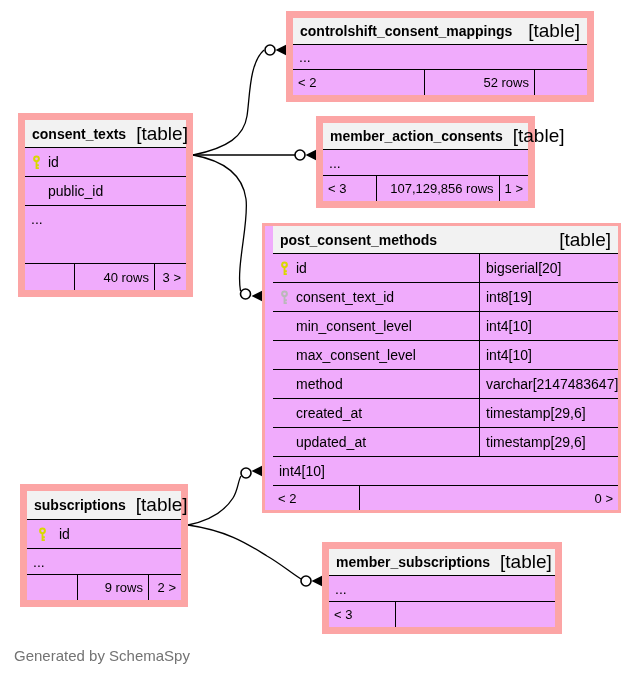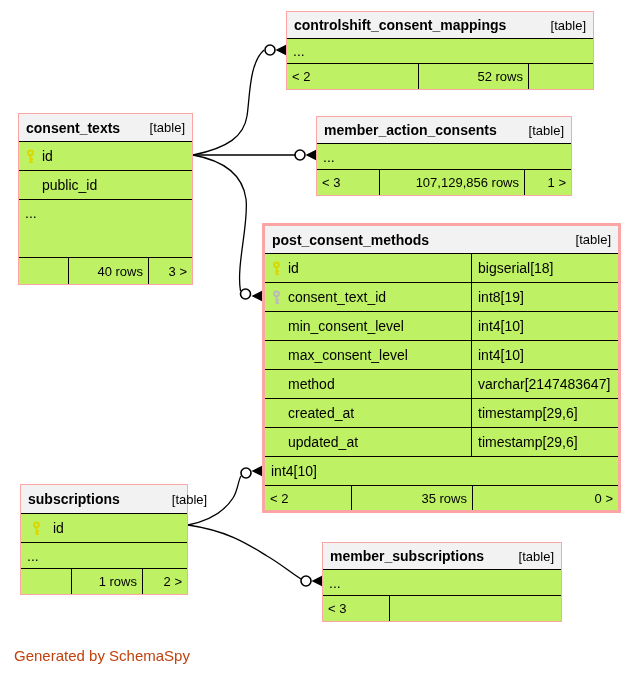--- a/index.html
+++ b/index.html
@@ -2,26 +2,26 @@
 <html><head>
 <meta charset="utf-8">
 <style>
   html,body { margin:0; padding:0; background:#fff; }
   .canvas {
     position:relative; width:640px; height:675px; background:#ffffff;
     font-family:"Liberation Sans", sans-serif; color:#000; overflow:hidden;
   }
   .edges { position:absolute; left:0; top:0; width:640px; height:675px; pointer-events:none; }
 
-  .tbl { position:absolute; background:#bef264; border:1px solid #fca5a5; box-sizing:border-box; font-size:14px; }
-  .tbl.emph { border-width:3px; }
+  .tbl { position:absolute; background:#f0abfc; border:7px solid #fca5a5; box-sizing:border-box; font-size:14px; }
+  .tbl.emph { border-width:3px;padding-left:8px; }
 
   .hdr { display:flex; justify-content:space-between; align-items:center; background:#f2f2f2; padding:0 7px; box-sizing:border-box; }
   .hdr .nm { font-weight:bold; white-space:nowrap; }
-  .hdr .tag { font-size:13px; margin-left:16px; white-space:nowrap; }
+  .hdr .tag { font-size:19px; margin-left:10px; white-space:nowrap; }
 
   .row { display:flex; align-items:center; border-top:1px solid #000; box-sizing:border-box; }
   .keyslot { width:17px; margin-left:6px; flex:none; display:flex; align-items:center; justify-content:flex-start; }
   .cname { white-space:nowrap; }
   .dots { padding-left:6px; }
 
   .ncell { display:flex; align-items:center; height:100%; box-sizing:border-box; border-right:1px solid #000; flex:none; }
   .tcell { flex:1; padding-left:6px; white-space:nowrap; overflow:hidden; }
 
   .ftr { display:flex; border-top:1px solid #000; font-size:13px; }
@@ -38,42 +38,42 @@
   .t-ccm { left:286px; top:11px; width:308px; }
   .t-ccm .hdr { height:26px; } .t-ccm .row { height:25px; } .t-ccm .ftr { height:25px; }
   .t-ccm .f1 { width:131px; } .t-ccm .f2 { width:110px; }
 
   
   .t-ct { left:18px; top:113px; width:175px; }
   .t-ct .hdr { height:27px; } .t-ct .row { height:29px; } .t-ct .row.dots { height:26px; } .t-ct .ftr { height:26px;margin-top:32px; }
   .t-ct .f1 { width:49px; } .t-ct .f2 { width:80px; }
 
   
-  .t-mac { left:316px; top:116px; width:256px; }
+  .t-mac { left:316px; top:116px; width:219px; }
   .t-mac .hdr { height:26px; } .t-mac .row { height:26px; } .t-mac .ftr { height:25px; }
   .t-mac .f1 { width:62px; } .t-mac .f2 { width:145px; }
 
   
   .t-pcm { left:262px; top:223px; width:359px; }
   .t-pcm .hdr { height:27px; } .t-pcm .row { height:29px; } .t-pcm .ftr { height:24px; }
   .t-pcm .ncell { width:207px; }
   .t-pcm .f1 { width:86px; } .t-pcm .f2 { width:121px; }
 
   
   .t-sub { left:20px; top:484px; width:168px; }
-  .t-sub .hdr { height:28px;gap:36px; } .t-sub .row { height:29px; } .t-sub .row.dots { height:26px; } .t-sub .ftr { height:25px; }
+  .t-sub .hdr { height:28px; } .t-sub .row { height:29px; } .t-sub .row.dots { height:26px; } .t-sub .ftr { height:25px; }
   .t-sub .keyslot { margin-left:10px; width:22px; }
   .t-sub .f1 { width:50px; } .t-sub .f2 { width:71px; }
 
   
   .t-msub { left:322px; top:542px; width:240px; }
   .t-msub .hdr { height:26px; } .t-msub .row { height:26px; } .t-msub .ftr { height:25px; }
   .t-msub .f1 { width:66px; } .t-msub .f2 { width:135px; }
 
-  .note { position:absolute; left:14px; top:647px; font-size:15px; color:#c2410c; }
+  .note { position:absolute; left:14px; top:647px; font-size:15px; color:#737373; }
 </style>
 </head>
 <body>
 
 <div class="canvas">
 
   <svg class="edges" viewBox="0 0 640 675" xmlns="http://www.w3.org/2000/svg">
     <g stroke="#000" stroke-width="1.3" fill="none">
       <path d="M 193 155 C 228 148, 244 136, 247 116 C 250 97, 249 63, 264 50"></path>
       <path d="M 193 155 L 295 155"></path>
@@ -164,21 +164,21 @@
     <div class="row">
       <div class="ncell">
         <span class="keyslot">
           <svg class="key pk" width="11" height="15" viewBox="0 0 12 16" fill="none">
             <circle cx="6" cy="4" r="2.6" stroke-width="2.2"></circle>
             <path d="M6 6.6 V15 M6 11 h2.6 M6 14.2 h2.6" stroke-width="2"></path>
           </svg>
         </span>
         <span class="cname">id</span>
       </div>
-      <div class="tcell">bigserial[18]</div>
+      <div class="tcell">bigserial[20]</div>
     </div>
 
     <div class="row">
       <div class="ncell">
         <span class="keyslot">
           <svg class="key fk" width="11" height="15" viewBox="0 0 12 16" fill="none">
             <circle cx="6" cy="4" r="2.6" stroke-width="2.2"></circle>
             <path d="M6 6.6 V15 M6 11 h2.6 M6 14.2 h2.6" stroke-width="2"></path>
           </svg>
         </span>
@@ -226,21 +226,20 @@
       </div>
       <div class="tcell">timestamp[29,6]</div>
     </div>
 
     <div class="row">
       <div class="tcell">int4[10]</div>
     </div>
 
     <div class="ftr">
       <span class="c f1">&lt; 2</span>
-      <span class="c f2 ra">35 rows</span>
       <span class="c f3 ra">0 &gt;</span>
     </div>
   </div>
 
   <div class="tbl t-sub">
     <div class="hdr">
       <span class="nm">subscriptions</span>
       <span class="tag">[table]</span>
     </div>
     <div class="row">
@@ -250,21 +249,21 @@
           <path d="M6 6.6 V15 M6 11 h2.6 M6 14.2 h2.6" stroke-width="2"></path>
         </svg>
       </span>
       <span class="cname">id</span>
     </div>
     <div class="row dots">
       <span>...</span>
     </div>
     <div class="ftr">
       <span class="c f1"></span>
-      <span class="c f2 ra">1 rows</span>
+      <span class="c f2 ra">9 rows</span>
       <span class="c f3 ra">2 &gt;</span>
     </div>
   </div>
 
   <div class="tbl t-msub">
     <div class="hdr">
       <span class="nm">member_subscriptions</span>
       <span class="tag">[table]</span>
     </div>
     <div class="row dots">

